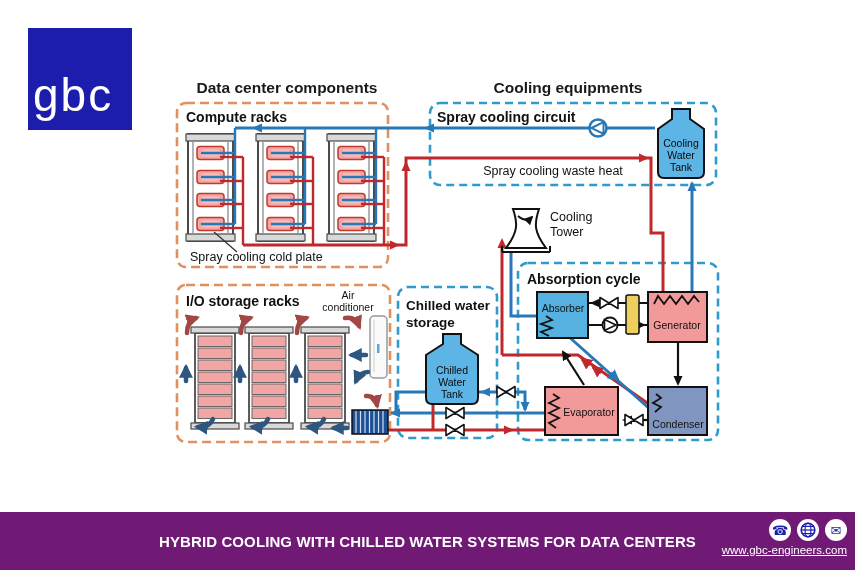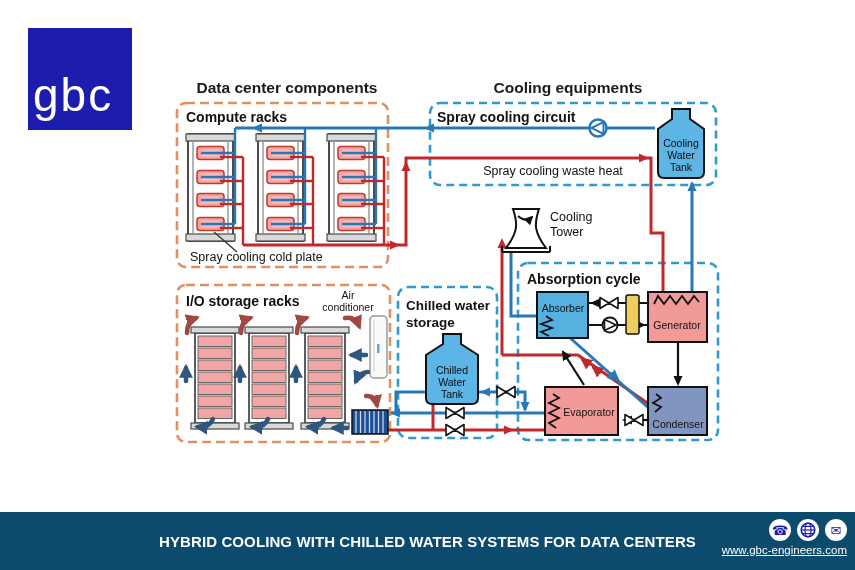--- a/index.html
+++ b/index.html
@@ -25,21 +25,21 @@
   .pr{stroke:#c0282c;stroke-width:3;fill:none;}
   .pr2{stroke:#c0282c;stroke-width:2.4;fill:none;}
   .pk{stroke:#111;stroke-width:2.2;fill:none;}
   .ab{fill:#2878b8;stroke:none;}
   .ar{fill:#c0282c;stroke:none;}
   .ak{fill:#111;stroke:none;}
   .valve{fill:#fff;stroke:#111;stroke-width:1.6;stroke-linejoin:round;}
   .airR{stroke:#a34744;stroke-width:4.5;fill:none;stroke-linecap:round;}
   .airB{stroke:#2f567e;stroke-width:4.5;fill:none;stroke-linecap:round;}
   
-  .footer{position:absolute;left:0;top:512px;width:855px;height:58px;background:#0c4a6e;}
+  .footer{position:absolute;left:0;top:512px;width:855px;height:58px;background:#701a75;}
   .headline{position:absolute;left:0;right:0;top:0;height:58px;display:flex;align-items:center;
             justify-content:center;color:#fff;font-weight:700;font-size:15px;letter-spacing:0.1px;}
   .contact{position:absolute;right:8px;top:7px;text-align:center;}
   .icons{display:flex;gap:6px;justify-content:flex-end;}
   .cicon{width:22px;height:22px;border-radius:50%;background:#fff;color:#1c1cad;
          display:flex;align-items:center;justify-content:center;font-size:13px;line-height:1;
          font-family:"DejaVu Sans",sans-serif;}
   .website{color:#fff;font-size:11.5px;margin-top:3px;white-space:nowrap;text-decoration:underline;}
 </style>
 </head>

